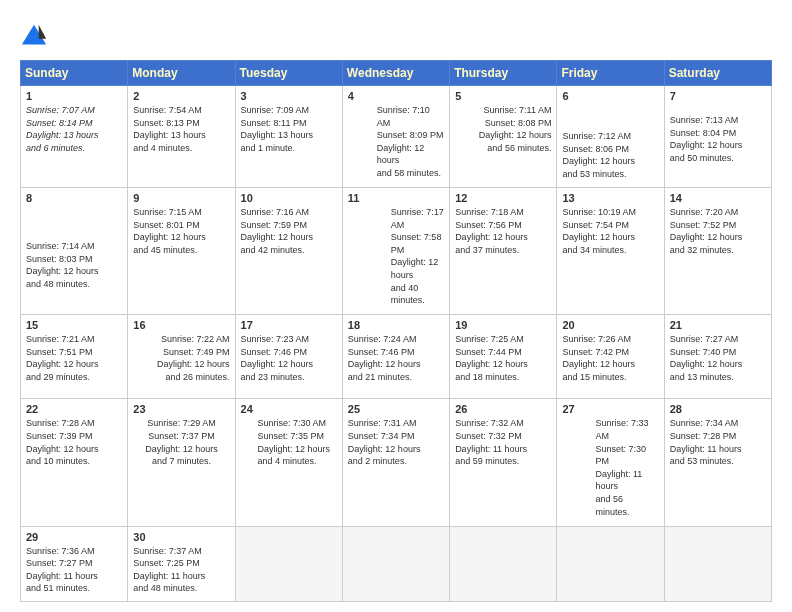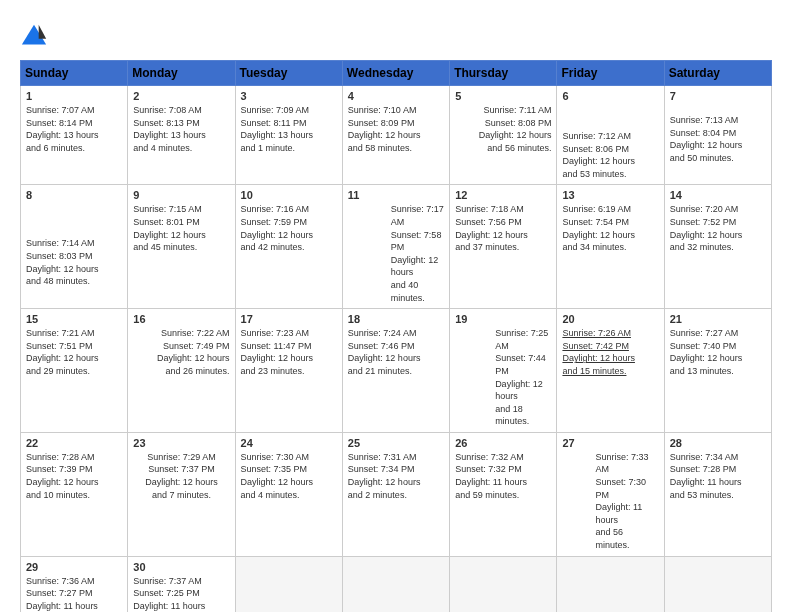--- a/index.html
+++ b/index.html
@@ -63,21 +63,21 @@
     }
     .calendar {
       flex: 1;
       border: 1px solid #ccc;
       border-collapse: collapse;
       width: 100%;
       table-layout: fixed;
     }
     .calendar th {
       background: #3d6fcc;
-      color: #000000;
+      color: #fef9c3;
       font-size: 12px;
       font-weight: bold;
       padding: 5px 4px;
       text-align: left;
       border: 1px solid #5580d0;
     }
     .calendar td {
       border: 1px solid #ccc;
       vertical-align: top;
       padding: 4px 5px;
@@ -134,42 +134,42 @@
           <th>Wednesday</th>
           <th>Thursday</th>
           <th>Friday</th>
           <th>Saturday</th>
         </tr>
     </thead>
     <tbody id="calendar-body">
     <tr>
           <td>
             <span class="day-num">1</span>
-            <div class="day-info" style="white-space: pre-line;">Sunrise: 7:07 AM
+            <div class="day-info" style="white-space: pre-line; font-style: italic;">Sunrise: 7:07 AM
 Sunset: 8:14 PM
 Daylight: 13 hours
 and 6 minutes.</div>
           </td>
           <td>
             <span class="day-num">2</span>
-            <div class="day-info" style="white-space: pre-line;">Sunrise: 7:08 AM
+            <div class="day-info" style="white-space: pre-line;">Sunrise: 7:54 AM
 Sunset: 8:13 PM
 Daylight: 13 hours
 and 4 minutes.</div>
           </td>
           <td>
             <span class="day-num">3</span>
             <div class="day-info" style="white-space: pre-line;">Sunrise: 7:09 AM
 Sunset: 8:11 PM
 Daylight: 13 hours
 and 1 minute.</div>
           </td>
           <td>
             <span class="day-num">4</span>
-            <div class="day-info" style="white-space: pre-line;">Sunrise: 7:10 AM
+            <div class="day-info" style="white-space: pre-line; margin-left: 29px;">Sunrise: 7:10 AM
 Sunset: 8:09 PM
 Daylight: 12 hours
 and 58 minutes.</div>
           </td>
           <td>
             <span class="day-num">5</span>
             <div class="day-info" style="white-space: pre-line; text-align: right;">Sunrise: 7:11 AM
 Sunset: 8:08 PM
 Daylight: 12 hours
 and 56 minutes.</div>
@@ -220,21 +220,21 @@
           </td>
           <td>
             <span class="day-num">12</span>
             <div class="day-info" style="white-space: pre-line;">Sunrise: 7:18 AM
 Sunset: 7:56 PM
 Daylight: 12 hours
 and 37 minutes.</div>
           </td>
           <td>
             <span class="day-num">13</span>
-            <div class="day-info" style="white-space: pre-line;">Sunrise: 6:19 AM
+            <div class="day-info" style="white-space: pre-line;">Sunrise: 10:19 AM
 Sunset: 7:54 PM
 Daylight: 12 hours
 and 34 minutes.</div>
           </td>
           <td>
             <span class="day-num">14</span>
             <div class="day-info" style="white-space: pre-line;">Sunrise: 7:20 AM
 Sunset: 7:52 PM
 Daylight: 12 hours
 and 32 minutes.</div>
@@ -251,41 +251,41 @@
           <td>
             <span class="day-num">16</span>
             <div class="day-info" style="white-space: pre-line; text-align: right;">Sunrise: 7:22 AM
 Sunset: 7:49 PM
 Daylight: 12 hours
 and 26 minutes.</div>
           </td>
           <td>
             <span class="day-num">17</span>
             <div class="day-info" style="white-space: pre-line;">Sunrise: 7:23 AM
-Sunset: 11:47 PM
+Sunset: 7:46 PM
 Daylight: 12 hours
 and 23 minutes.</div>
           </td>
           <td>
             <span class="day-num">18</span>
             <div class="day-info" style="white-space: pre-line;">Sunrise: 7:24 AM
 Sunset: 7:46 PM
 Daylight: 12 hours
 and 21 minutes.</div>
           </td>
           <td>
             <span class="day-num">19</span>
-            <div class="day-info" style="white-space: pre-line; margin-left: 40px;">Sunrise: 7:25 AM
+            <div class="day-info" style="white-space: pre-line;">Sunrise: 7:25 AM
 Sunset: 7:44 PM
 Daylight: 12 hours
 and 18 minutes.</div>
           </td>
           <td>
             <span class="day-num">20</span>
-            <div class="day-info" style="white-space: pre-line; text-decoration: underline;">Sunrise: 7:26 AM
+            <div class="day-info" style="white-space: pre-line;">Sunrise: 7:26 AM
 Sunset: 7:42 PM
 Daylight: 12 hours
 and 15 minutes.</div>
           </td>
           <td>
             <span class="day-num">21</span>
             <div class="day-info" style="white-space: pre-line;">Sunrise: 7:27 AM
 Sunset: 7:40 PM
 Daylight: 12 hours
 and 13 minutes.</div>
@@ -301,21 +301,21 @@
           </td>
           <td>
             <span class="day-num">23</span>
             <div class="day-info" style="white-space: pre-line; text-align: center;">Sunrise: 7:29 AM
 Sunset: 7:37 PM
 Daylight: 12 hours
 and 7 minutes.</div>
           </td>
           <td>
             <span class="day-num">24</span>
-            <div class="day-info" style="white-space: pre-line;">Sunrise: 7:30 AM
+            <div class="day-info" style="white-space: pre-line; margin-left: 17px;">Sunrise: 7:30 AM
 Sunset: 7:35 PM
 Daylight: 12 hours
 and 4 minutes.</div>
           </td>
           <td>
             <span class="day-num">25</span>
             <div class="day-info" style="white-space: pre-line;">Sunrise: 7:31 AM
 Sunset: 7:34 PM
 Daylight: 12 hours
 and 2 minutes.</div>

